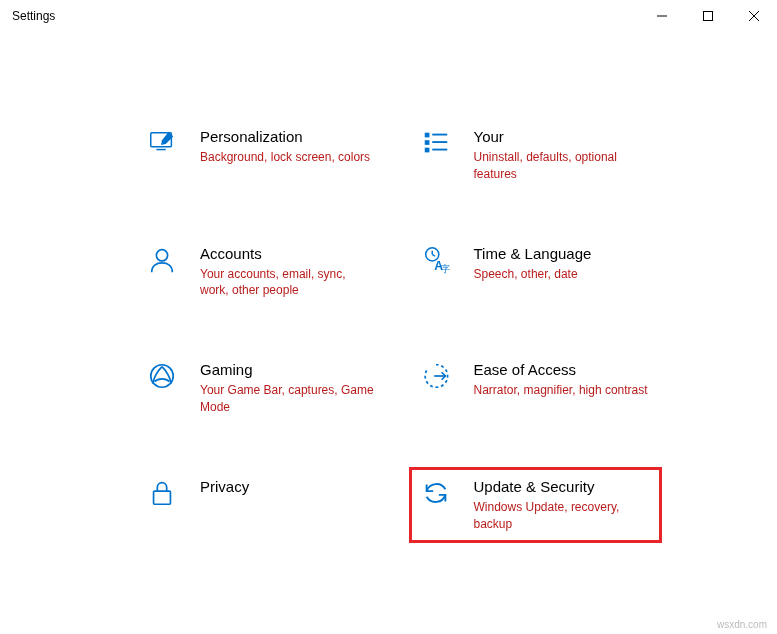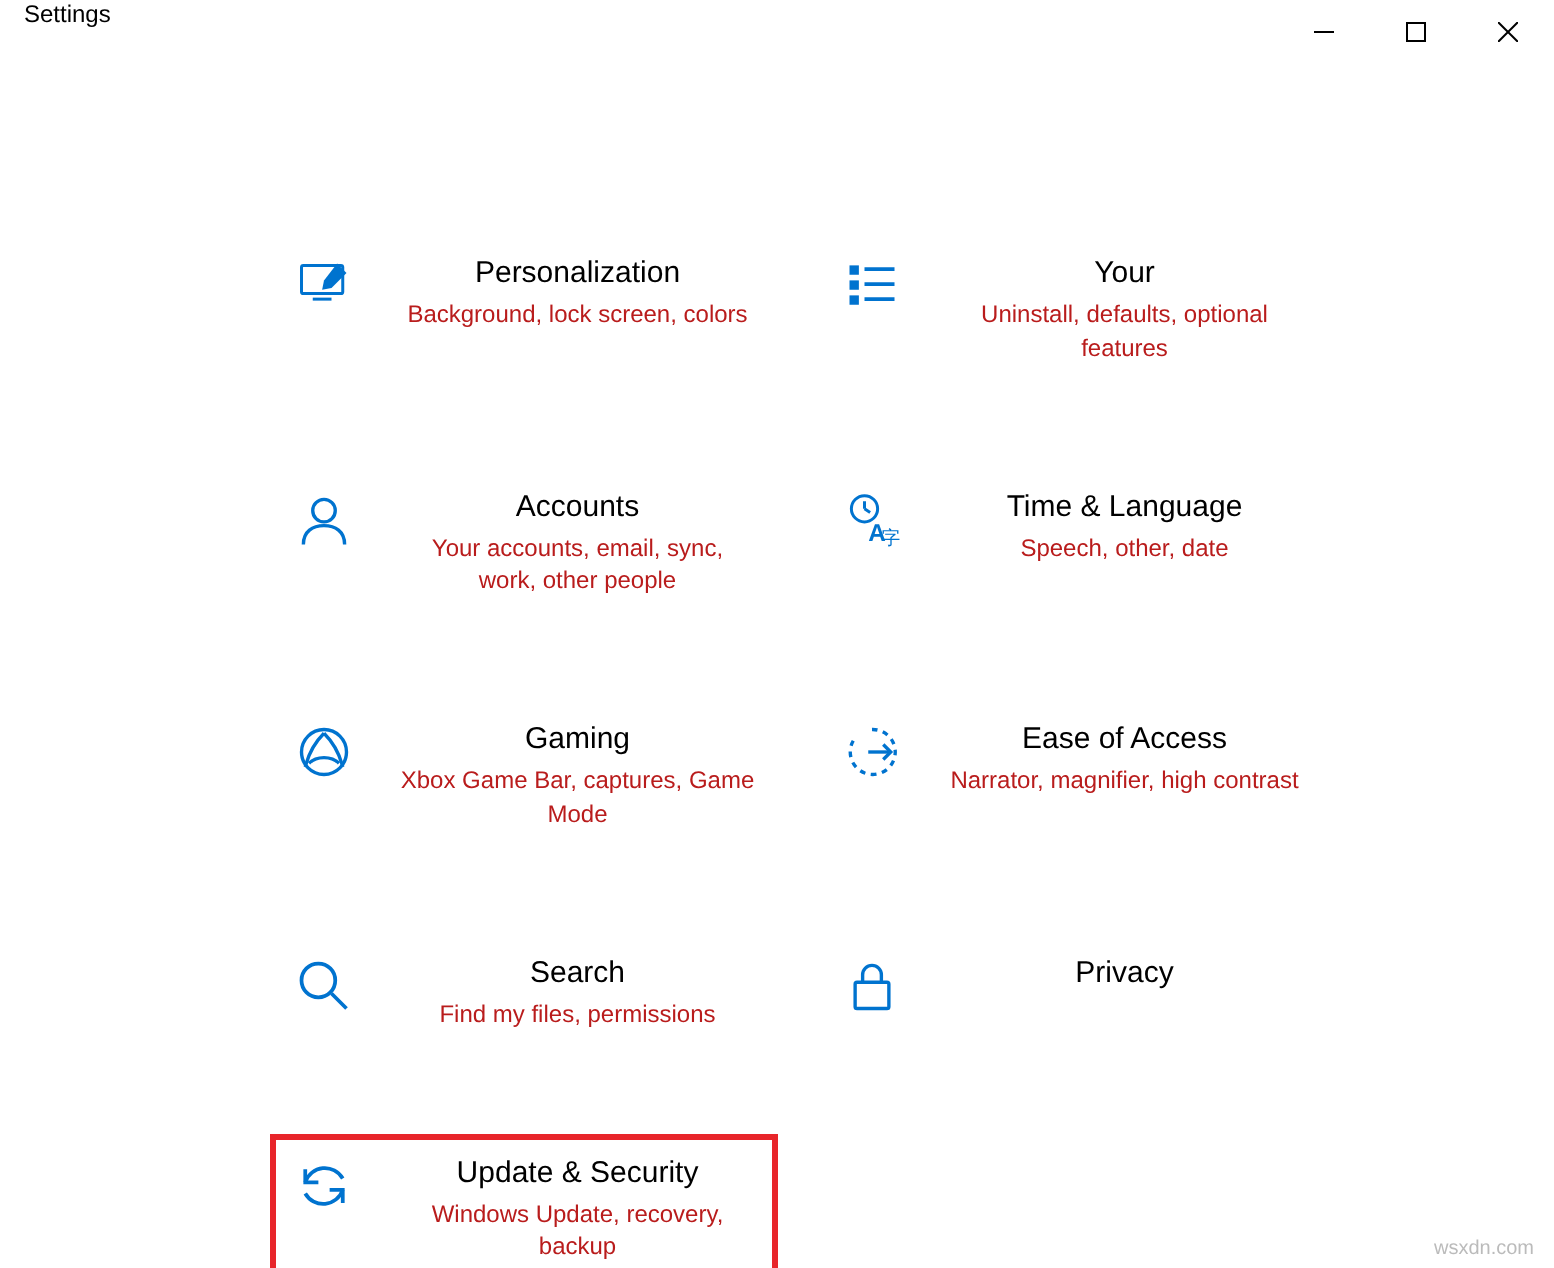--- a/index.html
+++ b/index.html
@@ -11,21 +11,21 @@
     body {
       width: 777px;
       height: 634px;
       background: #fff;
       position: relative;
       overflow: hidden;
     }
     .titlebar {
       height: 32px;
       display: flex;
-      align-items: flex-start;
+      align-items: center;
       justify-content: space-between;
       padding-left: 12px;
     }
     .titlebar-title {
       font-size: 12px;
       color: #000;
     }
     .window-controls {
       display: flex;
       height: 32px;
@@ -47,21 +47,20 @@
       grid-template-columns: 1fr 1fr;
       column-gap: 30px;
       row-gap: 50px;
       padding: 90px 120px 20px 140px;
     }
     .category {
       display: flex;
       gap: 22px;
       cursor: pointer;
       padding: 6px;
-      text-align: center;
     }
     .category.highlighted {
       border: 3px solid #e8252a;
       padding: 8px;
       margin: -5px;
     }
     .category-icon {
       width: 32px;
       height: 32px;
       flex-shrink: 0;
@@ -187,50 +186,38 @@
     <div class="category-icon">
       <svg viewBox="0 0 32 32" fill="none" stroke="currentColor" stroke-width="1.8">
         <circle cx="16" cy="16" r="12"></circle>
         <path d="M16 6 C12 10 8 16 6 24"></path>
         <path d="M16 6 C20 10 24 16 26 24"></path>
         <path d="M8 22 C12 18 20 18 24 22"></path>
       </svg>
     </div>
     <div class="category-text">
       <div class="category-title">Gaming</div>
-      <div class="category-desc">Xbox Game Bar, captures, Game Mode</div>
+      <div class="category-desc">Your Game Bar, captures, Game Mode</div>
     </div>
   </div>
 
   <div class="category">
     <div class="category-icon">
       <svg viewBox="0 0 32 32" fill="none" stroke="currentColor" stroke-width="1.8">
         <path d="M6 10 A12 12 0 1 0 16 4" stroke-dasharray="3,3"></path>
         <line x1="14" y1="16" x2="26" y2="16"></line>
         <polyline points="22,12 26,16 22,20"></polyline>
       </svg>
     </div>
     <div class="category-text">
       <div class="category-title">Ease of Access</div>
       <div class="category-desc">Narrator, magnifier, high contrast</div>
     </div>
   </div>
 
-  <div class="category">
-    <div class="category-icon">
-      <svg viewBox="0 0 32 32" fill="none" stroke="currentColor" stroke-width="2">
-        <circle cx="13" cy="13" r="9"></circle>
-        <line x1="20" y1="20" x2="28" y2="28"></line>
-      </svg>
-    </div>
-    <div class="category-text">
-      <div class="category-title">Search</div>
-      <div class="category-desc">Find my files, permissions</div>
-    </div>
-  </div>
 
   <div class="category">
     <div class="category-icon">
       <svg viewBox="0 0 32 32" fill="none" stroke="currentColor" stroke-width="1.8">
         <rect x="7" y="14" width="18" height="14" rx="1"></rect>
         <path d="M11 14 V10 a5 5 0 0 1 10 0 V14"></path>
       </svg>
     </div>
     <div class="category-text">
       <div class="category-title">Privacy</div>

